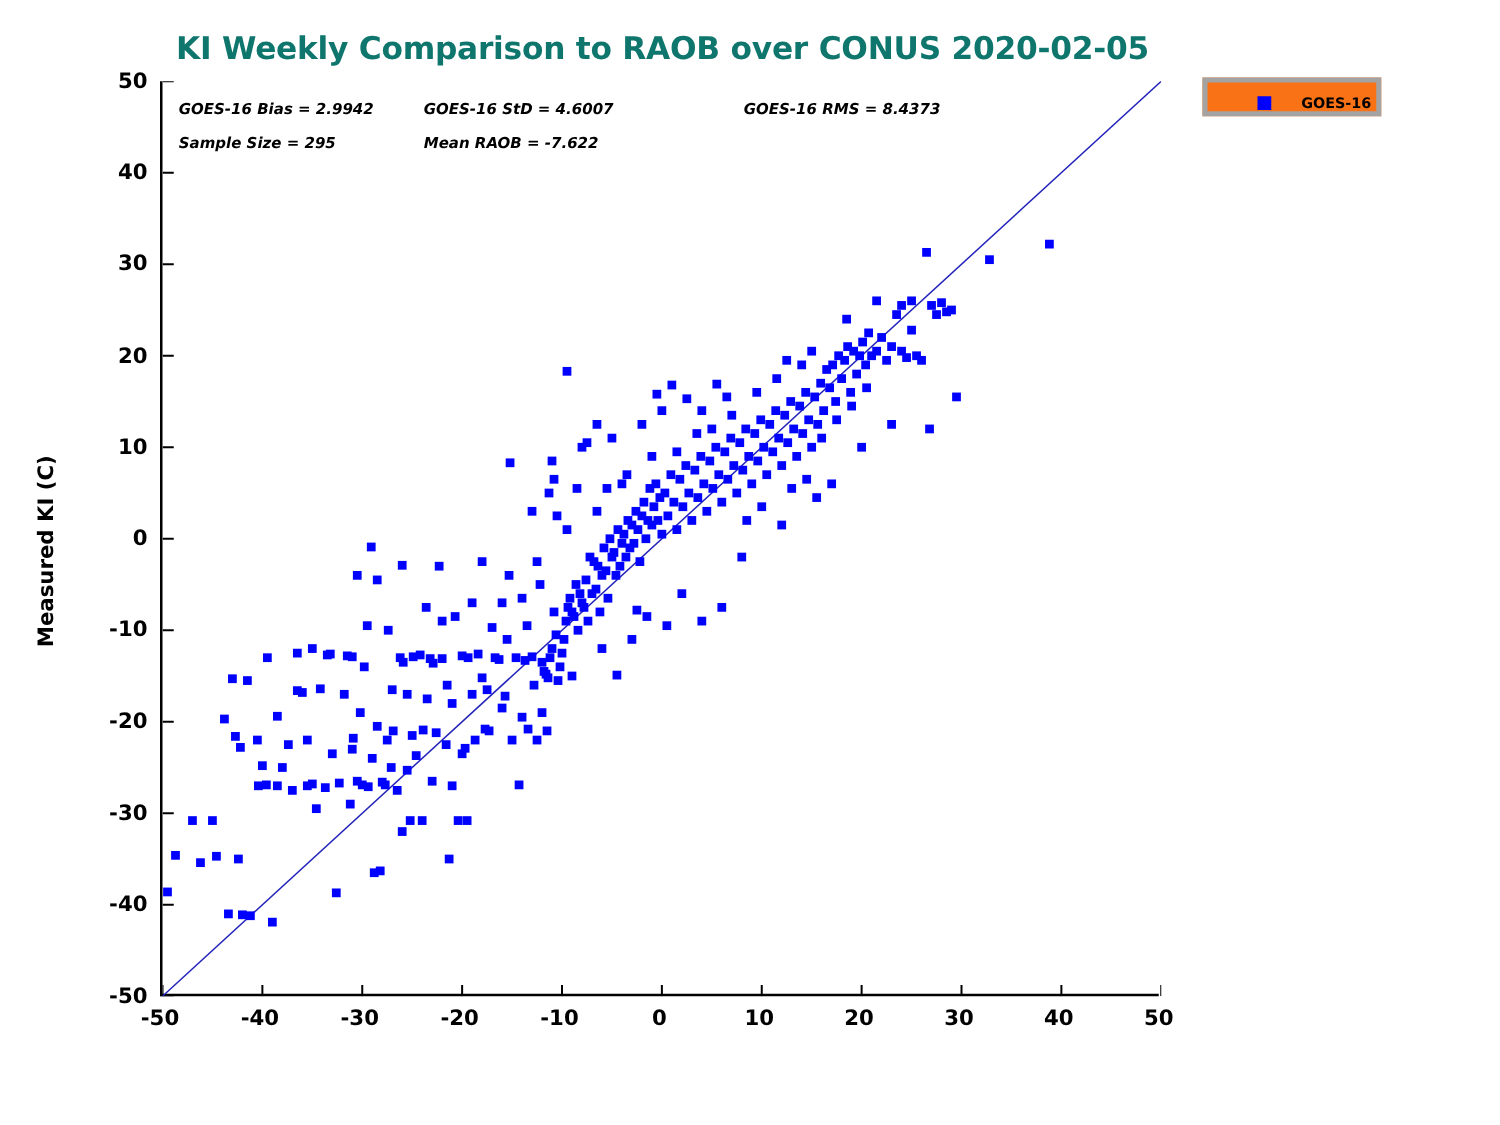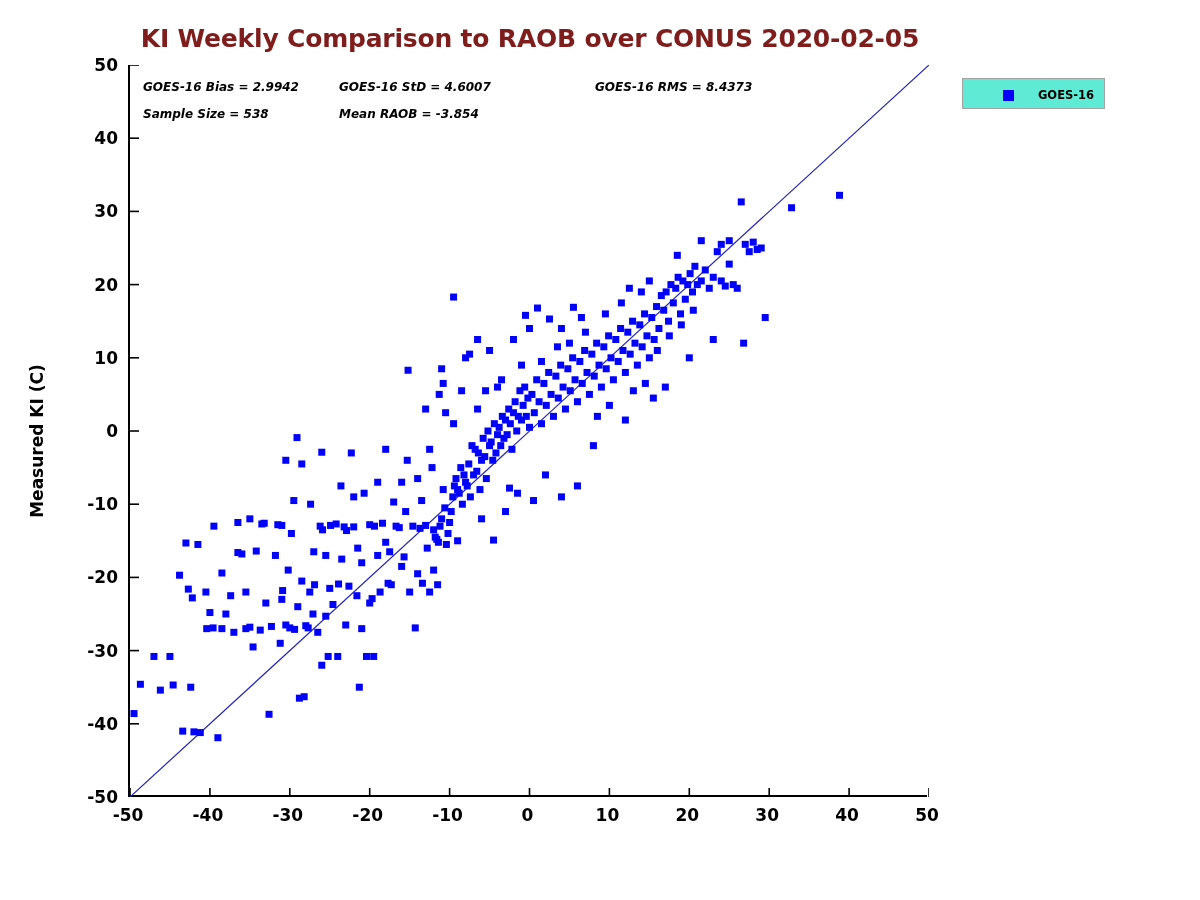--- a/index.html
+++ b/index.html
@@ -21,21 +21,21 @@
     height: 900px;
   }
   #chart-title {
     position: absolute;
     left: 0;
     top: 24px;
     width: 1060px;
     text-align: center;
     font-size: 25px;
     font-weight: bold;
-    color: #7f1d1d;
+    color: #0f766e;
     letter-spacing: -0.2px;
     white-space: nowrap;
   }
   #plot-area {
     position: absolute;
     left: 128px;
     top: 65px;
     width: 799px;
     height: 732px;
     border-left: 2px solid #000000;
@@ -112,24 +112,23 @@
     font-weight: bold;
     color: #000000;
     transform: rotate(-90deg);
   }
   #legend {
     position: absolute;
     left: 962px;
     top: 62px;
     width: 143px;
     height: 31px;
-    border: 1px solid #a3a3a3;
-    background: #5eead4;
+    border: 4px solid #a3a3a3;
+    background: #f97316;
     box-sizing: border-box;
-    margin-top: 16px;
   }
   #legend-swatch {
     position: absolute;
     left: 40px;
     top: 11px;
     width: 11px;
     height: 11px;
   }
   #legend-label {
     position: absolute;
@@ -556,22 +555,22 @@
       <div class="xtick-label" style="left: 719.1px;">40</div>
       <div class="xtick-label" style="left: 799px;">50</div>
     </div>
 
   <div id="yaxis-label">Measured KI (C)</div>
 
   <div id="annotations-layer">
       <div class="annot" style="left: 143px; top: 80px;">GOES-16 Bias = 2.9942</div>
       <div class="annot" style="left: 339px; top: 80px;">GOES-16 StD = 4.6007</div>
       <div class="annot" style="left: 595px; top: 80px; text-align: center;">GOES-16 RMS = 8.4373</div>
-      <div class="annot" style="left: 143px; top: 107px;">Sample Size = 538</div>
-      <div class="annot" style="left: 339px; top: 107px;">Mean RAOB = -3.854</div>
+      <div class="annot" style="left: 143px; top: 107px;">Sample Size = 295</div>
+      <div class="annot" style="left: 339px; top: 107px;">Mean RAOB = -7.622</div>
     </div>
 
   <div id="legend">
     <div id="legend-swatch" style="background: rgb(0, 0, 255);"></div>
     <div id="legend-label">GOES-16</div>
   </div>
 
 </div>
 
 </body></html>

